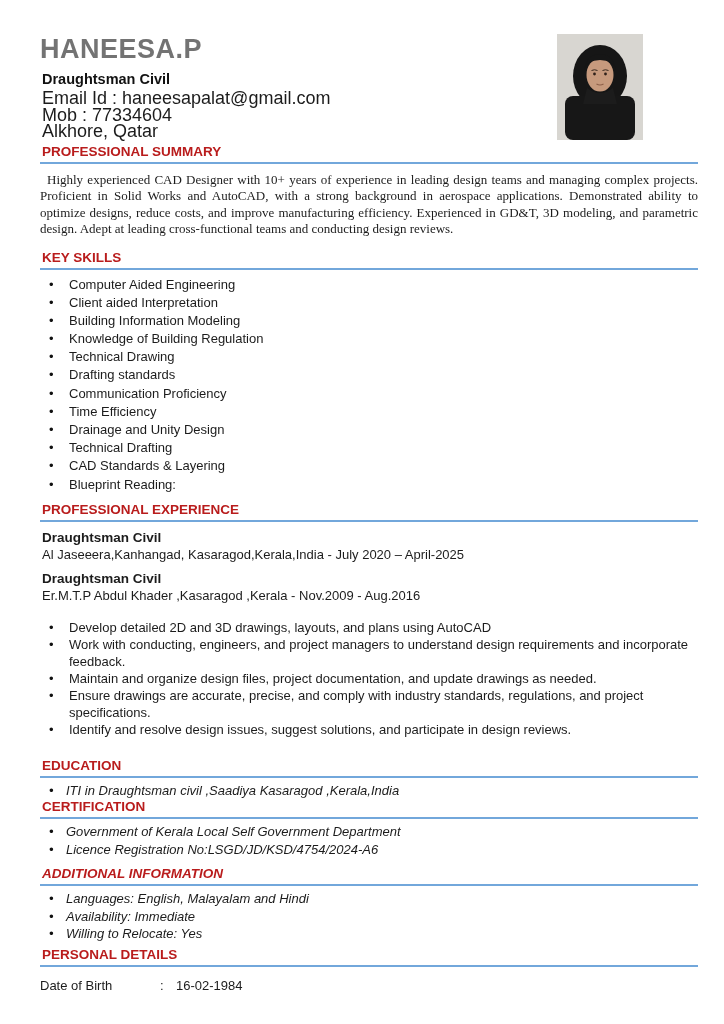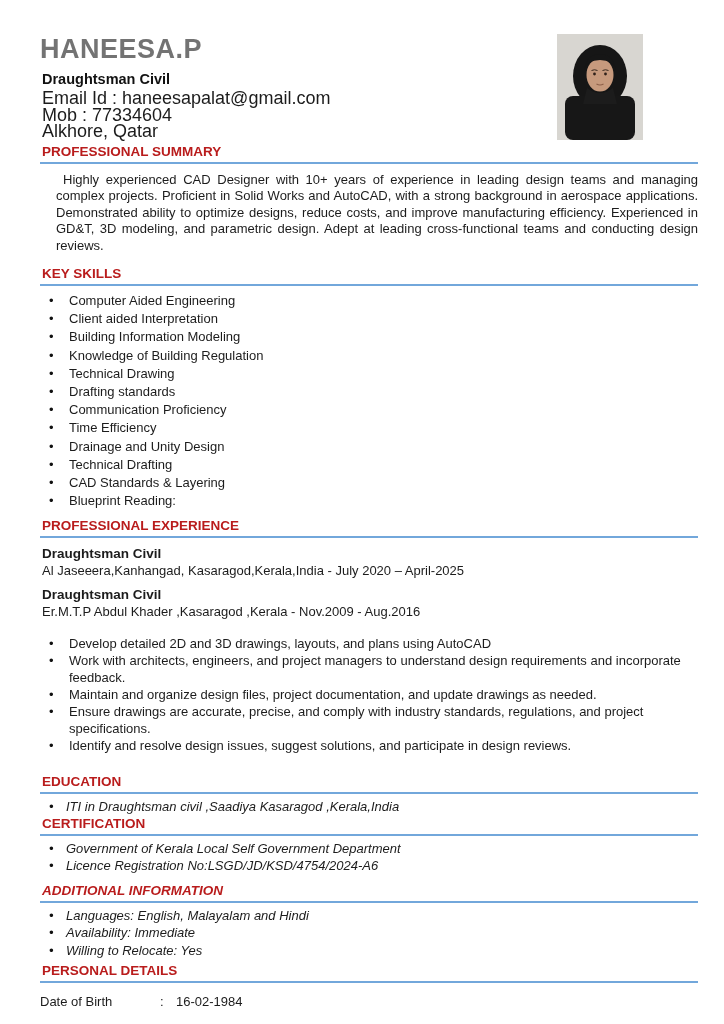--- a/index.html
+++ b/index.html
@@ -37,21 +37,22 @@
   .mt4  { margin-top: 4px; }
   .mt8  { margin-top: 8px; font-style: italic; }
   .mt10 { margin-top: 10px; }
   .mt12 { margin-top: 12px; }
   .mt16 { }
   .mt20 { margin-top: 20px; }
 
   .summary {
     font-size: 13px; line-height: 16.5px;
     text-align: justify; text-indent: 7px;
-    margin: 8px 0 0 16px;
+    margin: 8px 0 0 0;
+    font-family: Liberation Serif, serif;
   }
 
   ul { list-style: none; margin: 0; padding: 0; }
   li { position: relative; font-size: 13px; }
   li::before {
     content: "\2022";
     position: absolute; left: 9px; top: 0;
     font-size: 13px; color: #111;
   }
 
@@ -138,21 +139,21 @@
       </div>
 
       <div class="job">
         <div class="job-title">Draughtsman Civil</div>
         <div class="job-details">Er.M.T.P Abdul Khader ,Kasaragod ,Kerala - Nov.2009 - Aug.2016</div>
       </div>
     </div>
   <ul class="exp-bullets">
 
   <li>Develop detailed 2D and 3D drawings, layouts, and plans using AutoCAD</li>
-      <li>Work with architects, engineers, and project managers to understand design requirements and incorporate feedback.</li>
+      <li>Work with conducting, engineers, and project managers to understand design requirements and incorporate feedback.</li>
       <li>Maintain and organize design files, project documentation, and update drawings as needed.</li>
       <li>Ensure drawings are accurate, precise, and comply with industry standards, regulations, and project specifications.</li>
       <li>Identify and resolve design issues, suggest solutions, and participate in design reviews.</li>
     </ul>
 
   <div class="section-heading mt20">EDUCATION</div>
   <ul class="simple-list">
 
   <li>ITI in Draughtsman civil ,Saadiya Kasaragod ,Kerala,India</li>
     </ul>

